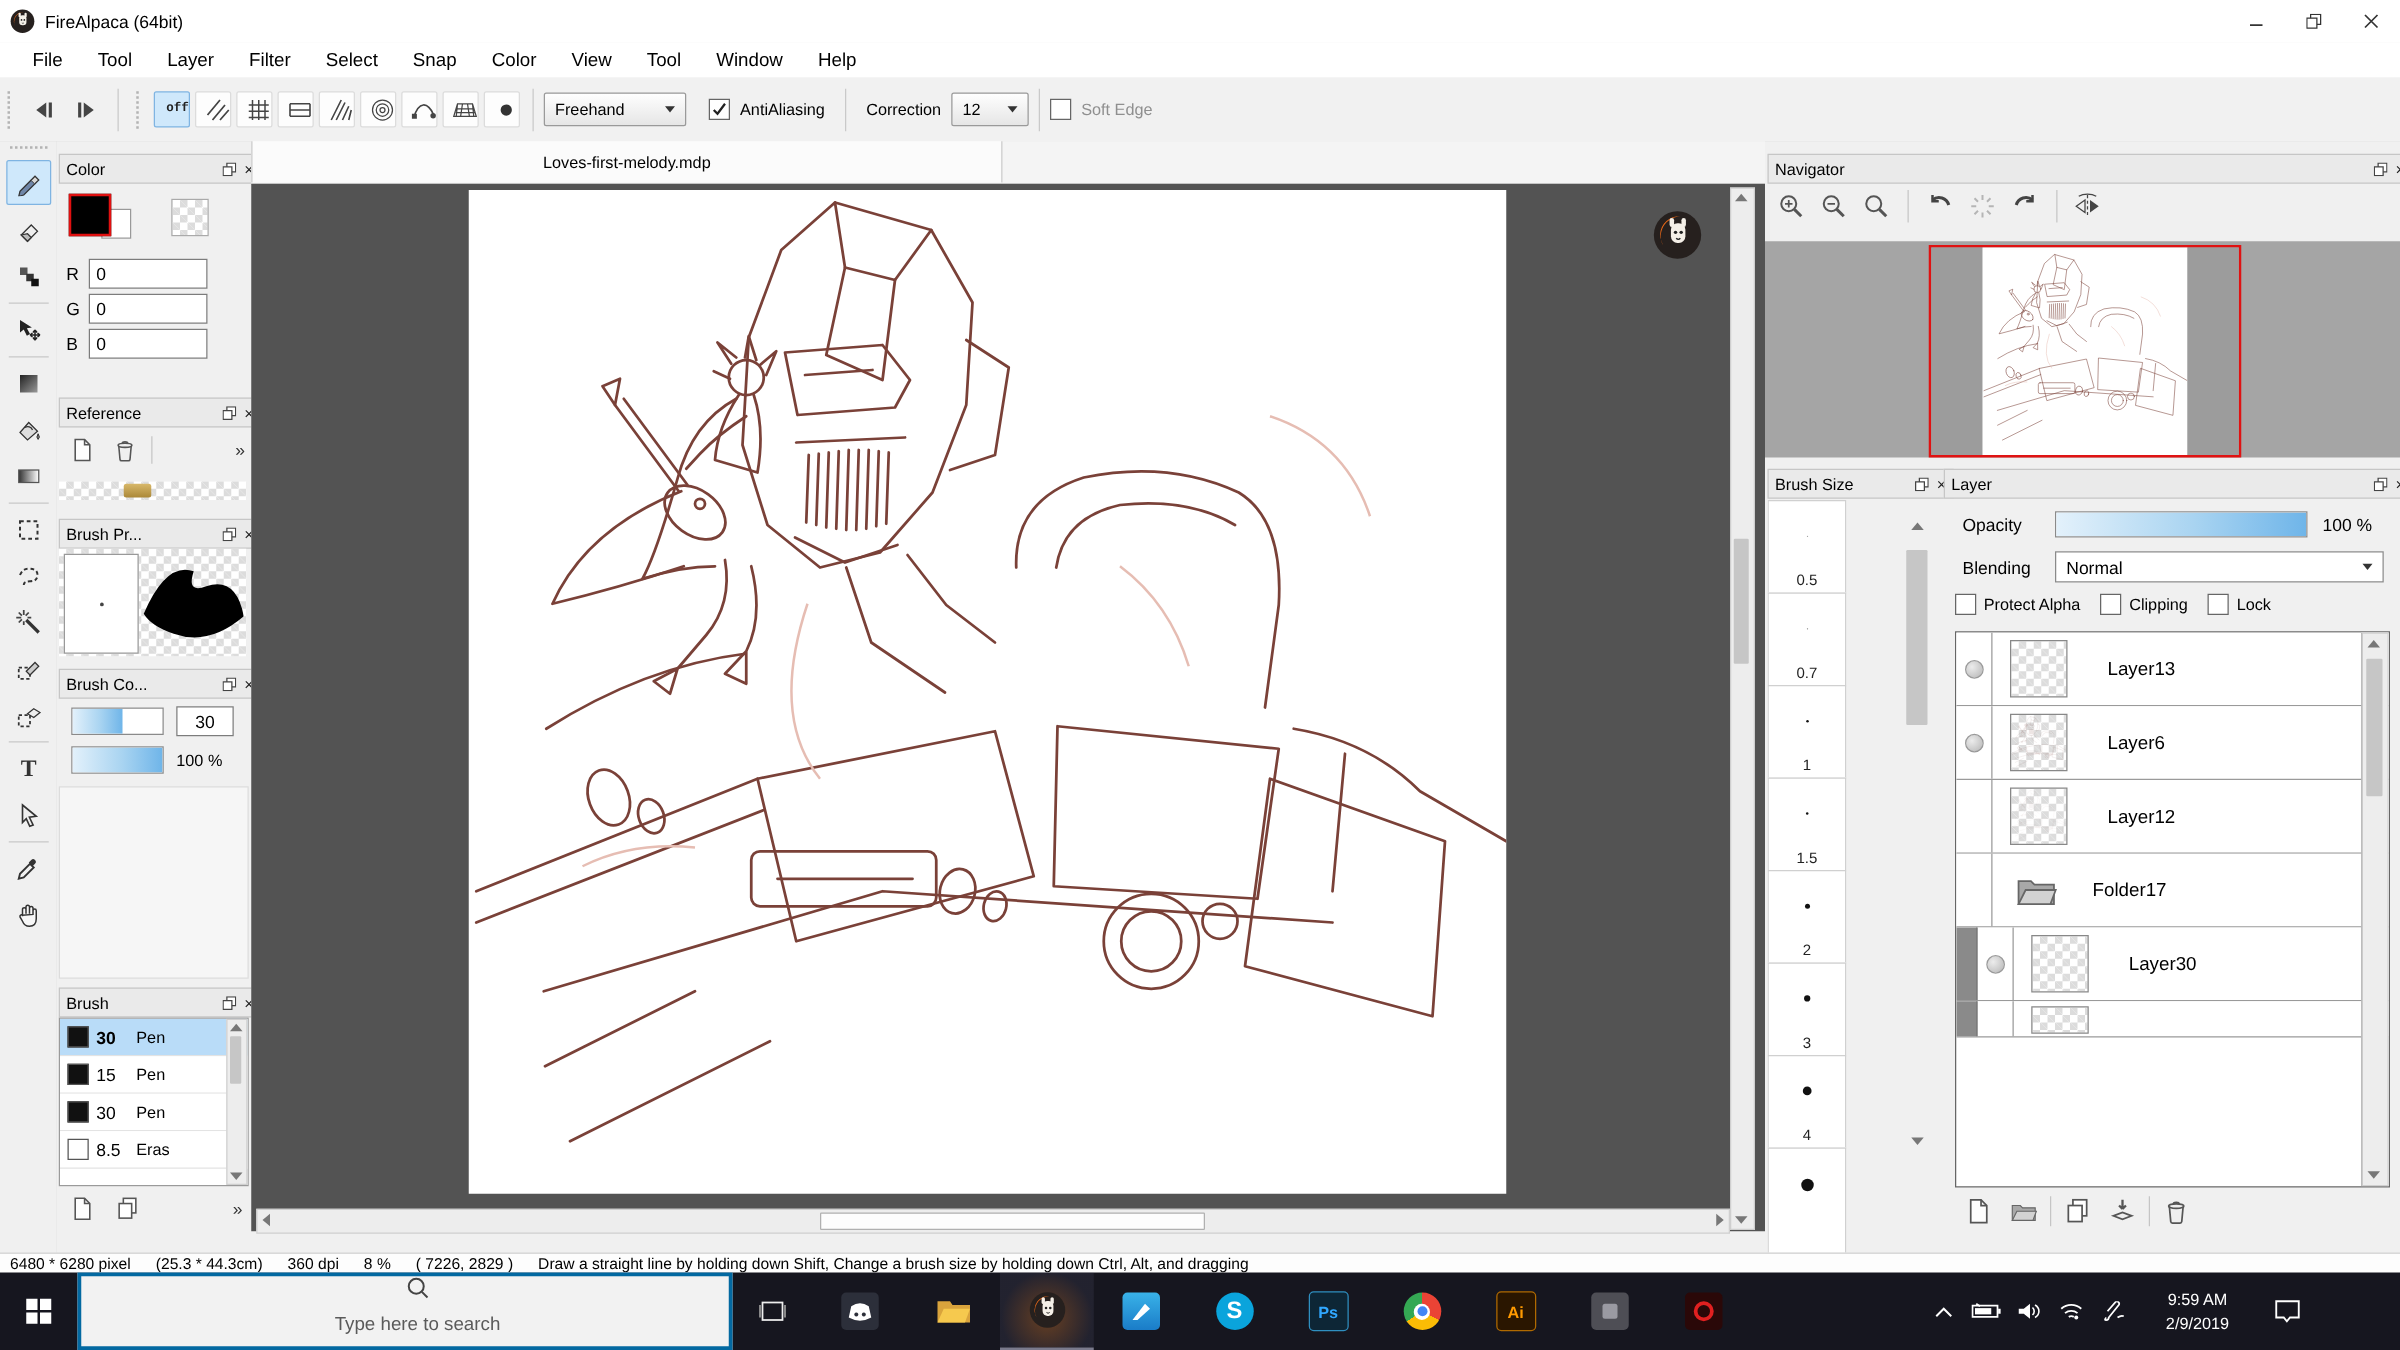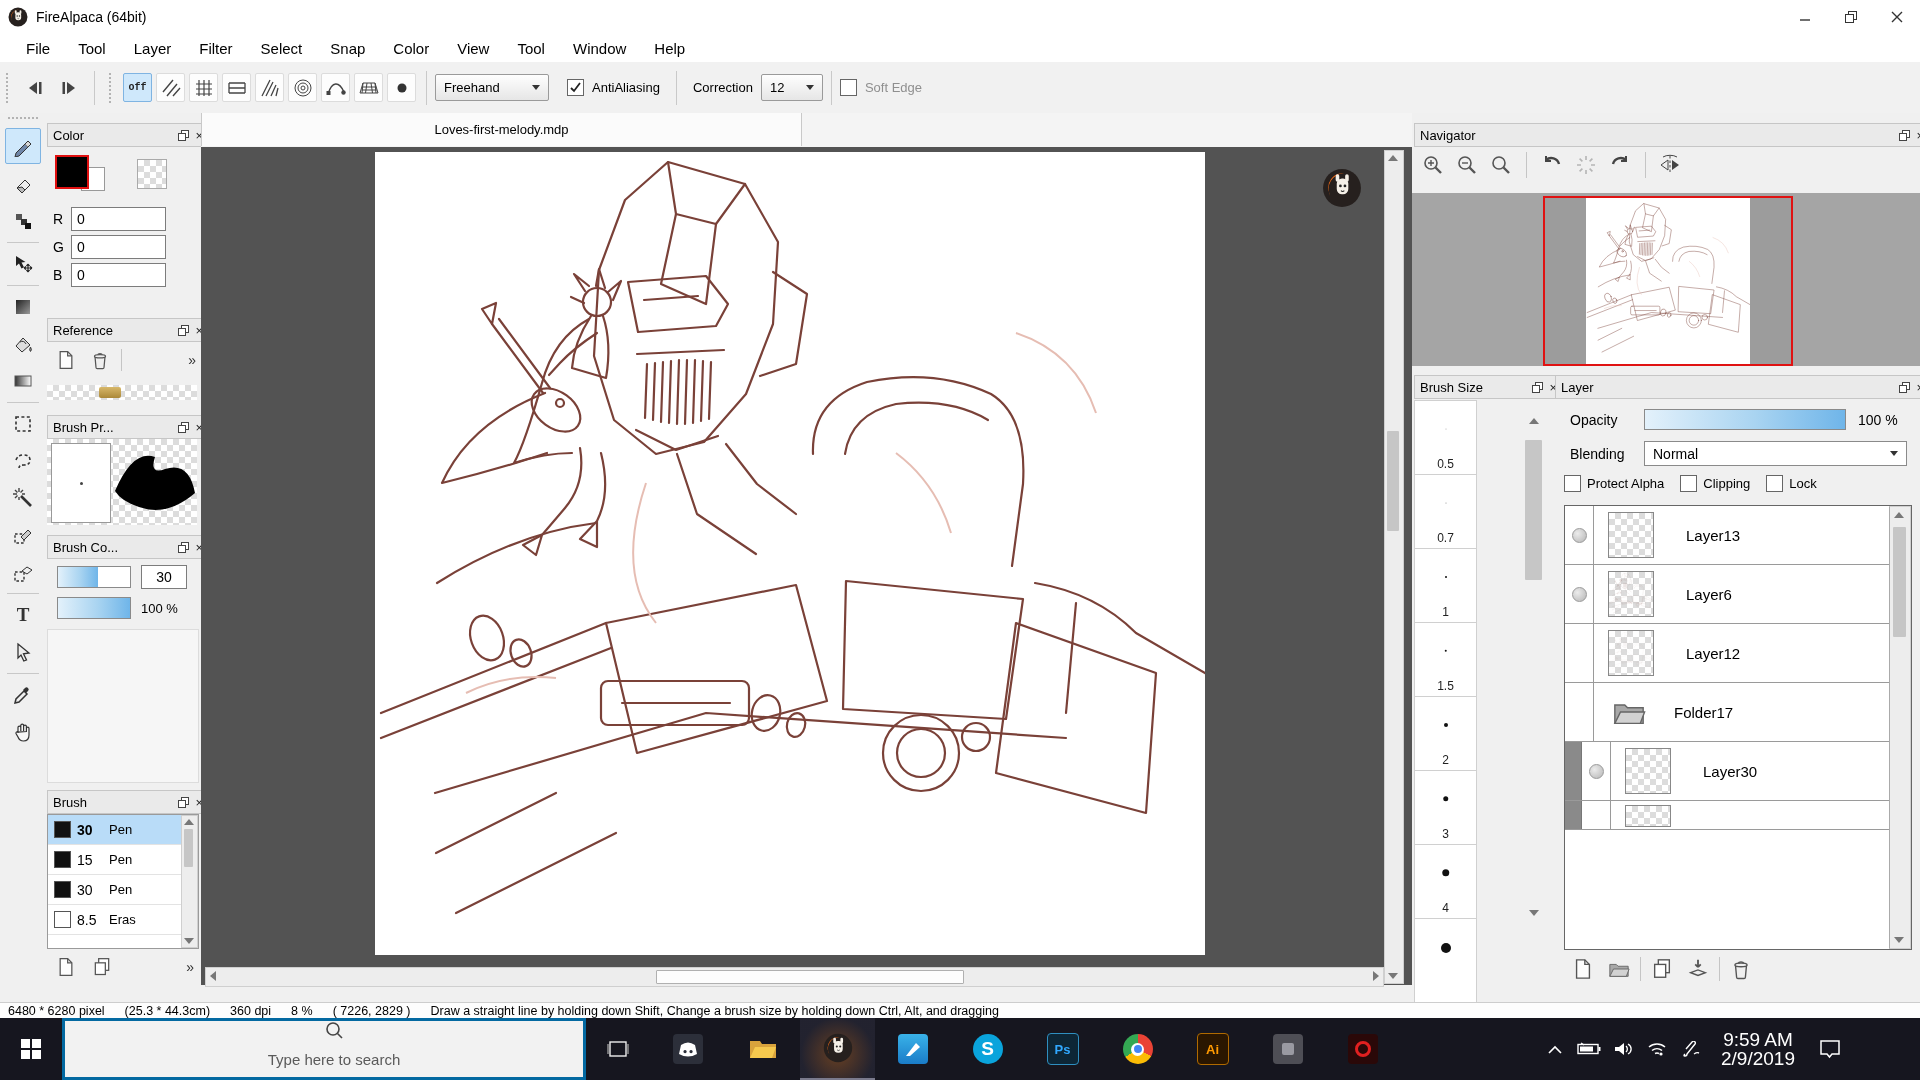--- a/index.html
+++ b/index.html
@@ -10,21 +10,21 @@
   .titlebar{left:0;top:0;width:1920px;height:34px;background:#fff;display:flex;align-items:center;}
   .titlebar .title{font-size:14px;margin-left:8px;}
   .win-btn{width:46px;height:34px;display:flex;align-items:center;justify-content:center;color:#333;font-size:15px;}
   .menubar{left:0;top:34px;width:1920px;height:28px;background:#fff;display:flex;align-items:center;padding-left:12px;gap:0;}
   .menu-item{font-size:15px;padding:4px 14px;}
   
   .toolbar{left:0;top:62px;width:1920px;height:51px;background:#f1f1f1;border-bottom:1px solid #cfcfcf;display:flex;align-items:center;}
   .tb-sep{width:1px;height:34px;background:#c9c9c9;margin:0 8px;}
   .drag-dots{width:4px;height:30px;border-left:2px dotted #b3b3b3;margin:0 6px;}
   .tb-btn{width:34px;height:30px;display:flex;align-items:center;justify-content:center;border-radius:2px;}
-  .snap-btn{width:27px;height:27px;margin:0 2px;display:flex;align-items:center;justify-content:center;border:1px solid transparent;border-radius:2px;background:#fdfdfd;border:1px solid #dcdcdc;}
+  .snap-btn{width:27px;height:27px;margin:0 2px;display:flex;align-items:center;justify-content:flex-end;border:1px solid transparent;border-radius:2px;background:#fdfdfd;border:1px solid #dcdcdc;}
   .snap-btn.active{background:#cfe8fb;border:1px solid #7fb4e2;}
   .snap-off{font-family:"Liberation Mono","DejaVu Sans Mono",monospace;font-size:10px;font-weight:bold;color:#222;}
   .dropdown{height:25px;background:linear-gradient(#fefefe,#e6e6e6);border:1px solid #9a9a9a;border-radius:2px;
             display:flex;align-items:center;padding:0 8px;gap:10px;font-size:13px;}
   .caret{width:0;height:0;border-left:4px solid transparent;border-right:4px solid transparent;border-top:5px solid #333;}
   .cbx{width:15px;height:15px;background:#fff;border:1px solid #666;display:flex;align-items:center;justify-content:center;}
   .tb-label{font-size:13px;margin:0 8px;}
   
   .panel-header{height:22px;background:#eaeaea;border:1px solid #c6c6c6;display:flex;align-items:center;padding:0 5px;font-size:13px;}
   .ph-title{flex:1;white-space:nowrap;overflow:hidden;}
@@ -91,21 +91,21 @@
   
   .statusbar{left:0;top:1002px;width:1920px;height:16px;background:#fdfdfd;border-top:1px solid #cdcdcd;display:flex;align-items:center;gap:20px;padding-left:8px;font-size:12.5px;}
   .taskbar{left:0;top:1018px;width:1920px;height:62px;background:#16161f;display:flex;align-items:stretch;}
   .tb-cell{width:62px;display:flex;align-items:center;justify-content:center;}
   .searchbox{width:498px;background:#f2f2f2;display:flex;align-items:center;gap:12px;padding-left:20px;border:3px solid #0369a1;flex-direction:column;}
   .searchbox span{font-size:15px;color:#5a5a5a;}
   .app-cell{width:75px;display:flex;align-items:center;justify-content:center;}
   .app-cell.active{background:radial-gradient(circle at 50% 60%, rgba(235,130,40,.38), rgba(90,90,120,.18) 70%);border-bottom:2px solid #7a7a8c;}
   .tray{position:absolute;right:0;top:0;height:62px;display:flex;align-items:center;color:#fff;}
   .tray-ic{width:34px;display:flex;align-items:center;justify-content:center;}
-  .clock{width:100px;text-align:center;font-size:19px;line-height:19px;}
+  .clock{width:100px;text-align:center;font-size:13px;line-height:19px;}
   .appicon{width:30px;height:30px;border-radius:4px;display:flex;align-items:center;justify-content:center;font-weight:bold;}
 </style>
 </head>
 <body>
 
 <div id="app">
 
 <svg width="0" height="0" style="position:absolute">
 <defs>
 <symbol id="artwork" viewBox="0 0 830 803">

